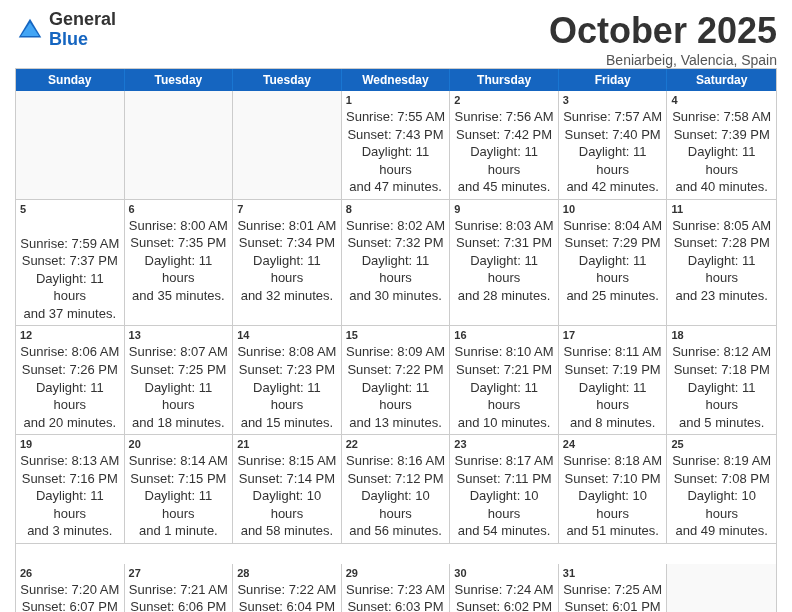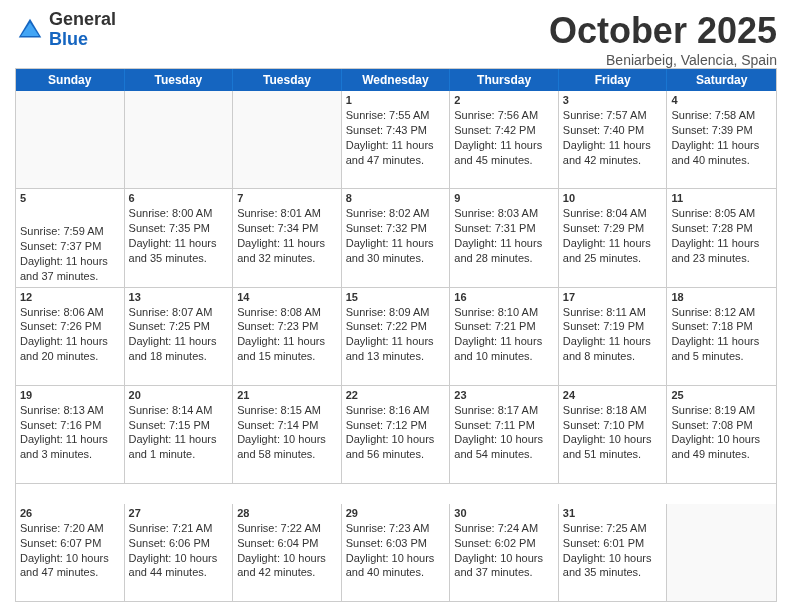--- a/index.html
+++ b/index.html
@@ -94,23 +94,24 @@
     }
     .cal-cell:last-child { border-right: none; }
     .cal-cell.empty { background: #f9f9f9; }
     .day-num {
       font-size: 11px;
       font-weight: bold;
       margin-bottom: 2px;
       display: block;
     }
     .cell-info {
-      font-size: 11px;
+      font-size: 13px;
       line-height: 1.35;
       color: #333;
+      text-align: center;
     }
   </style>
 </head>
 <body>
 
 <div class="page">
   <div class="header">
     <div class="logo">
       <svg class="logo-icon" viewBox="0 0 40 40">
         <polygon points="20,5 35,30 5,30" fill="#1565C0"></polygon>

